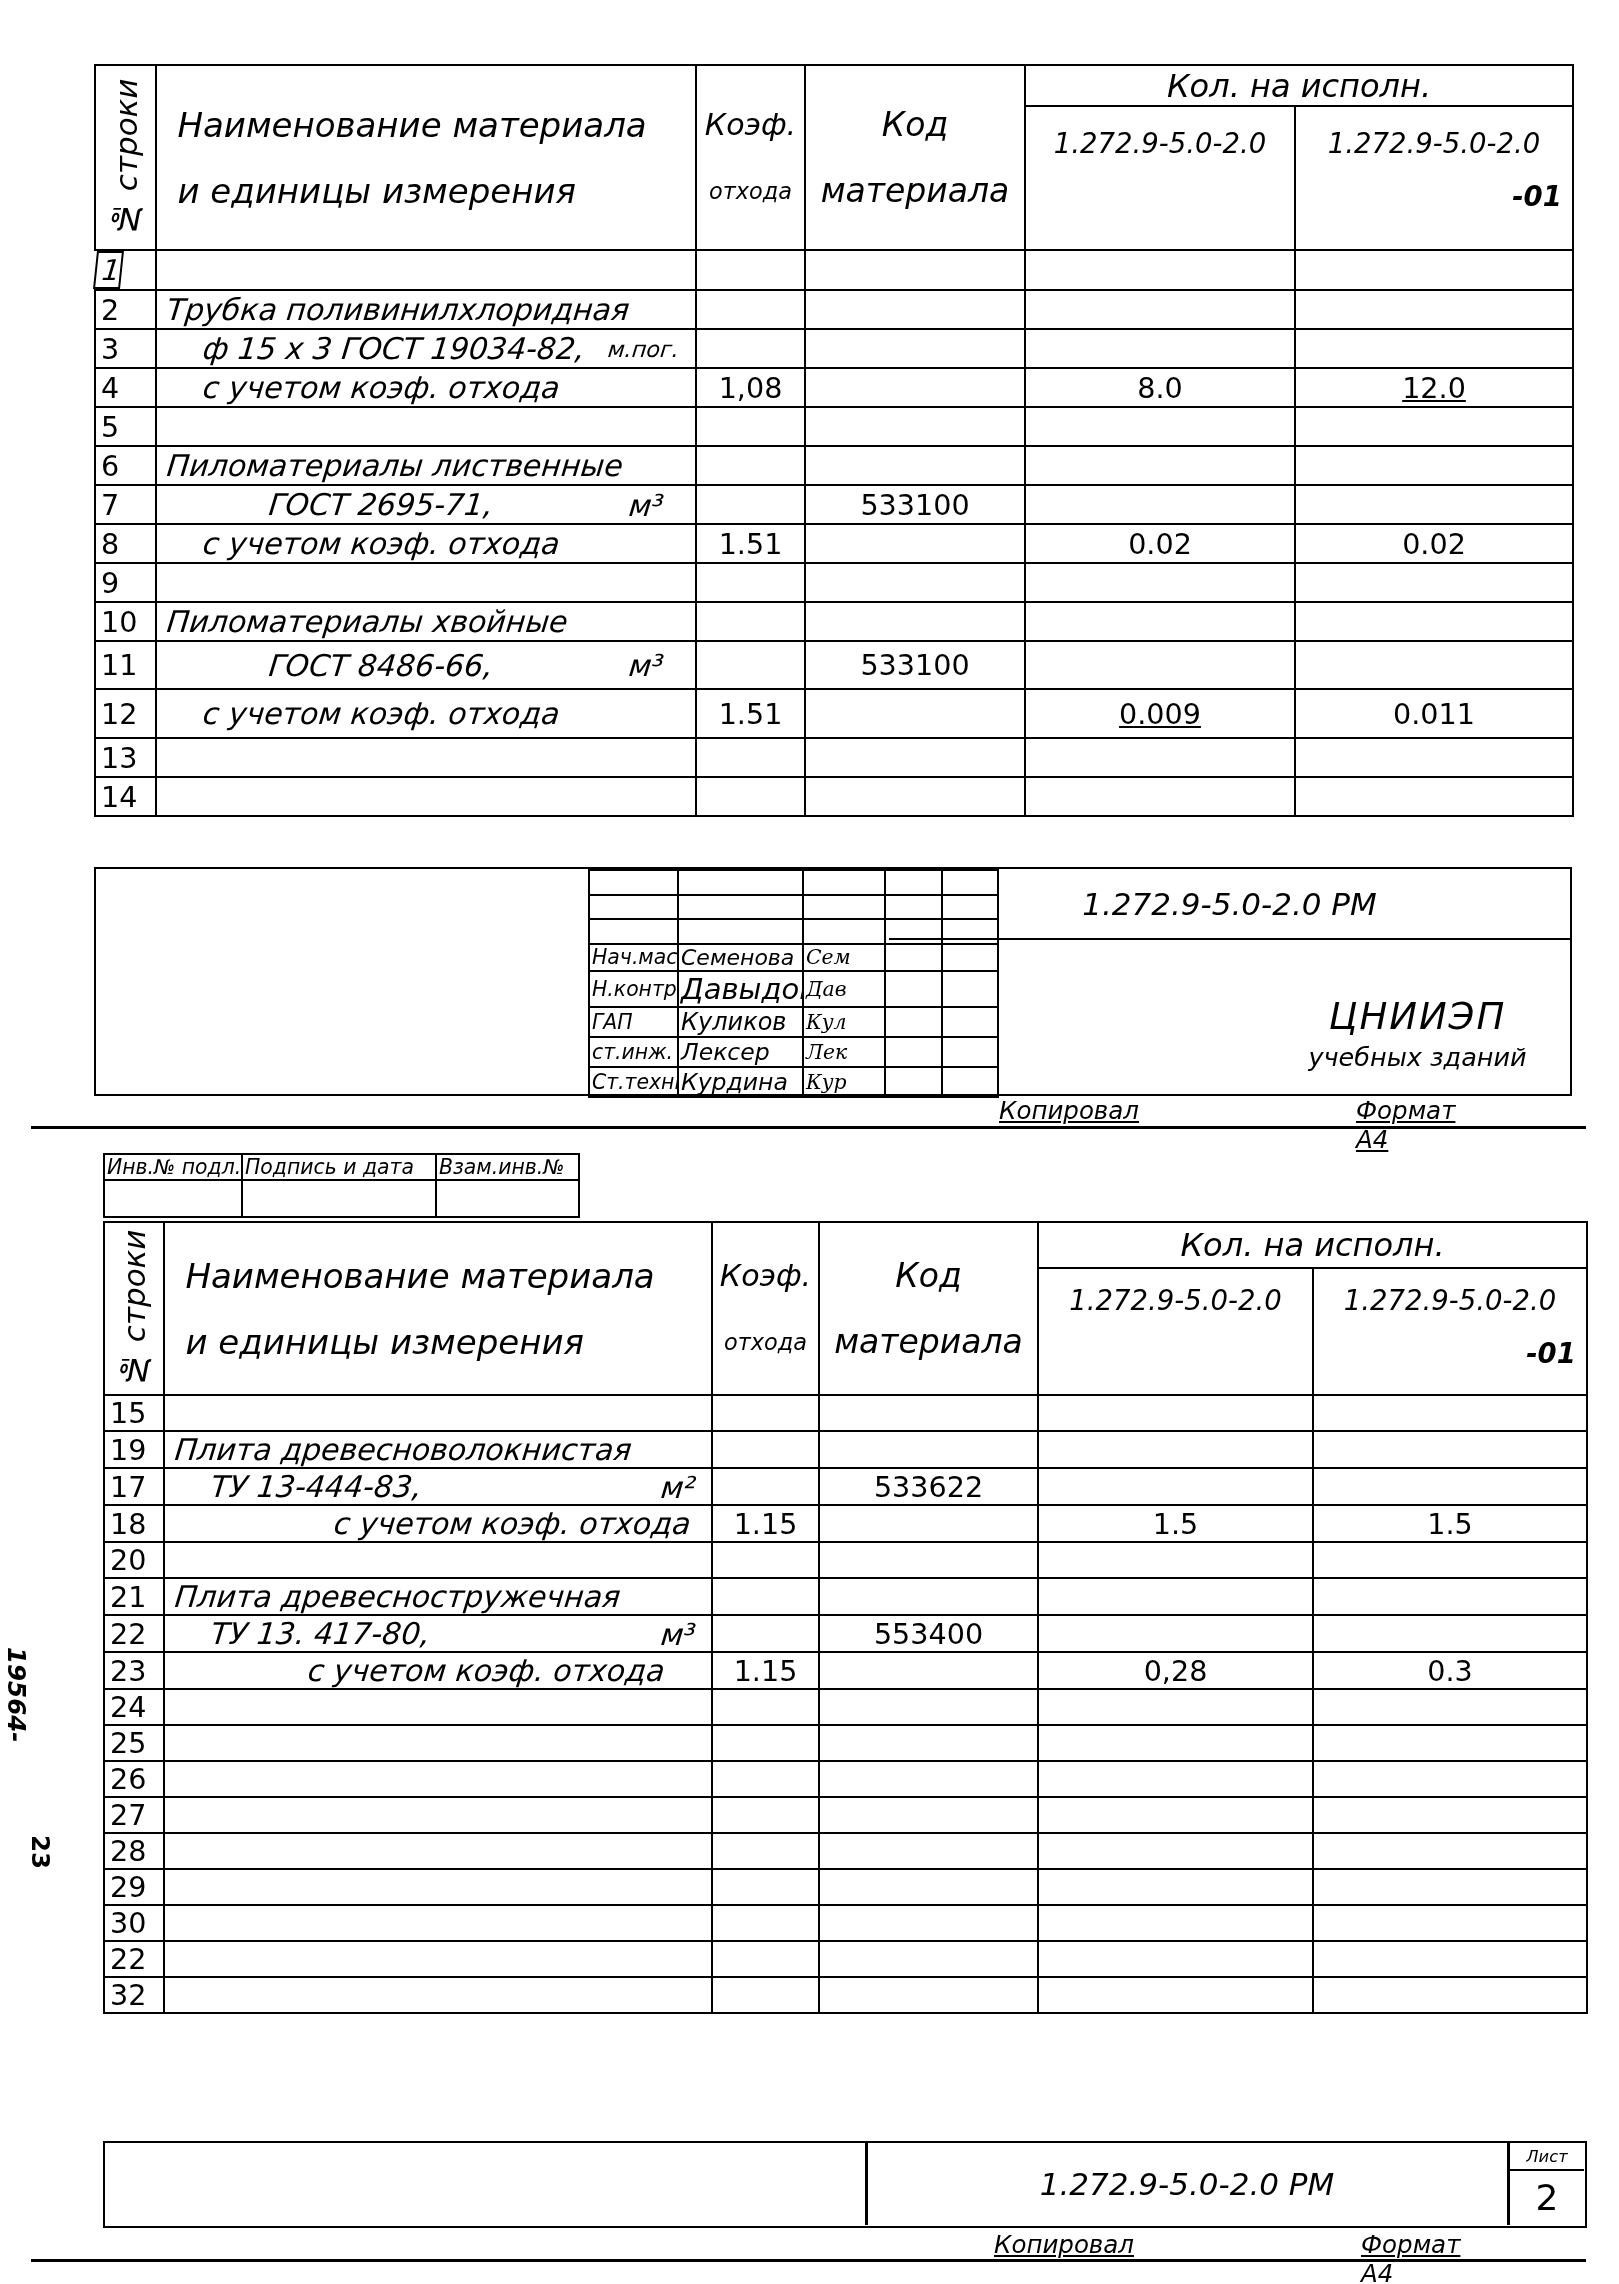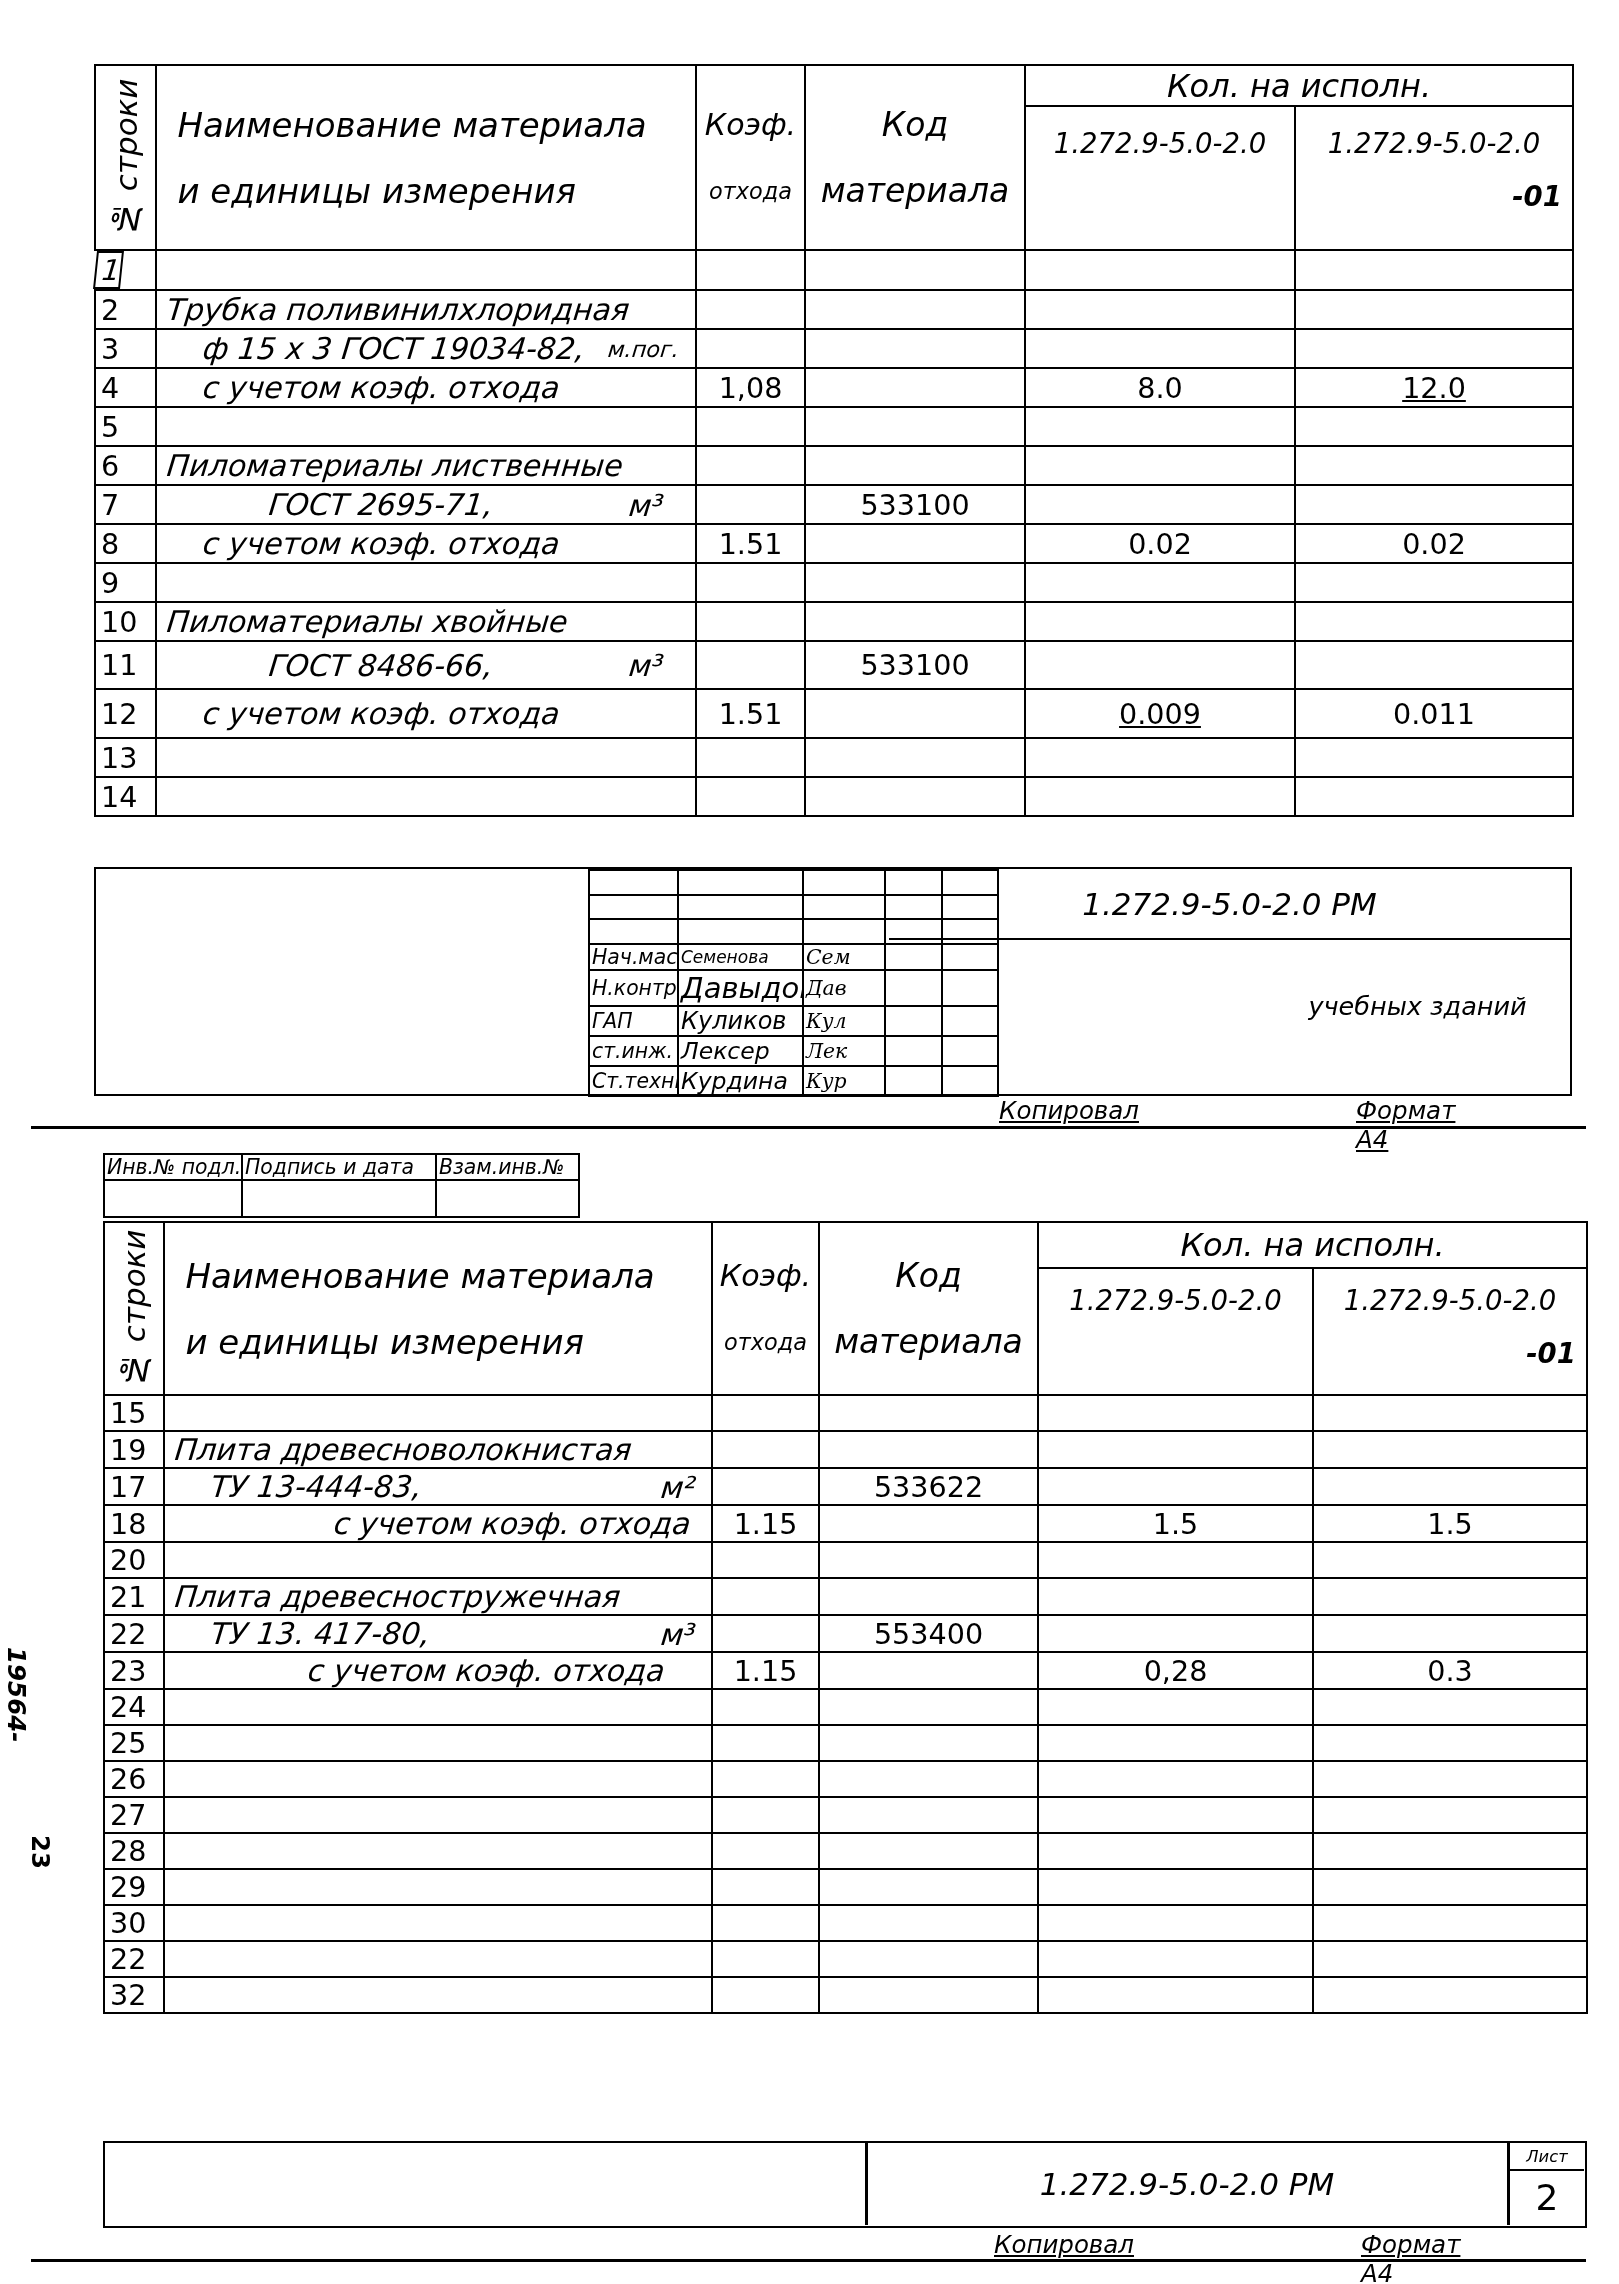--- a/index.html
+++ b/index.html
@@ -202,21 +202,21 @@
           </tr>
       <tr style="height:24.5px">
             <td></td>
             <td></td>
             <td></td>
             <td></td>
             <td></td>
           </tr>
       <tr style="height:26.5px">
             <td>Нач.маст</td>
-            <td style="font-size:17px">Семенова</td>
+            <td style="font-size:22px">Семенова</td>
             <td class="sig">Сем</td>
             <td></td>
             <td></td>
           </tr>
       <tr style="height:26.5px">
             <td>Н.контр.</td>
             <td style="font-size:29px">Давыдов</td>
             <td class="sig">Дав</td>
             <td></td>
             <td></td>
@@ -242,20 +242,21 @@
             <td></td>
             <td></td>
           </tr>
     </tbody>
       </table>
 
     <div class="abs ctr" style="left:793px; top:0; width:681px; height:71px; line-height:71px; font-size:31px; font-style:italic; border-bottom:2.5px solid #000; box-sizing:border-box;">1.272.9-5.0-2.0 РМ</div>
 
 
     <div class="abs" style="left:1170px; top:122px; width:303px; height:102px; text-align:center; font-style:italic;">
+      <div style="font-size:37px; line-height:51px; letter-spacing:2px;">ЦНИИЭП</div>
       <div style="font-size:25.5px; line-height:31px;">учебных зданий</div>
     </div>
   </div>
   <div class="abs" style="left:999px; top:1096px; font-size:24.5px; font-style:italic; text-decoration:underline;">Копировал</div>
   <div class="abs" style="left:1356px; top:1096px; font-size:24.5px; font-style:italic; text-decoration:underline;">Формат А4</div>
   <div class="hline" style="left:31px; top:1126px; width:1555px;"></div>
 </div>
 
 <div class="sheet">
 

